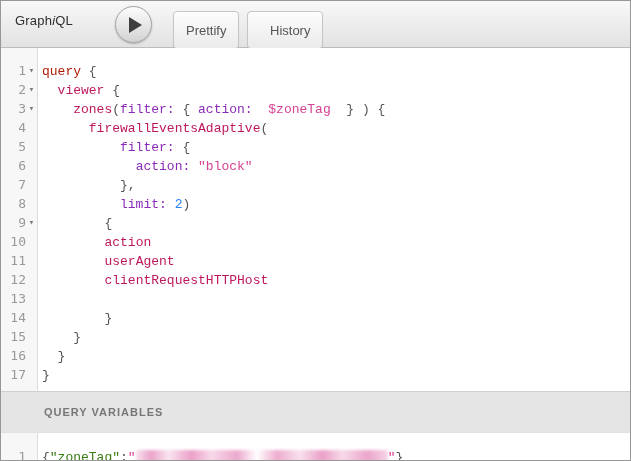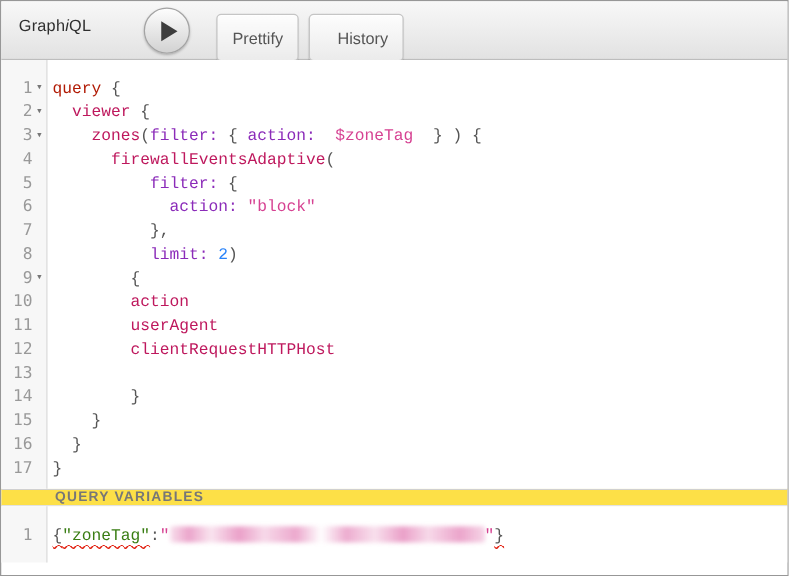--- a/index.html
+++ b/index.html
@@ -80,21 +80,21 @@
       rgba(214,66,146,.20) 30%, rgba(214,66,146,.46) 40%,
       rgba(255,255,255,.6) 48%, rgba(214,66,146,.44) 56%,
       rgba(214,66,146,.16) 65%, rgba(214,66,146,.50) 74%,
       rgba(214,66,146,.20) 82%, rgba(214,66,146,.48) 92%,
       rgba(214,66,146,.22) 100%);
   }
   .query-editor { height:343px; }
   .query-editor .lines { padding-top:13px; }
   
   .var-header {
-    height:14px; background:#fde047;
+    height:42px; background:#e5e5e5;
     border-top:1px solid #d0d0d0; border-bottom:1px solid #e2e2e2;
     display:flex; align-items:center; padding-left:43px;
     font-size:11px; font-weight:bold; color:#777; letter-spacing:1px;
     cursor:pointer;
   }
   .var-editor { height:45px; }
   .var-editor .lines { padding-top:14px; }
 </style>
 </head>
 <body>

